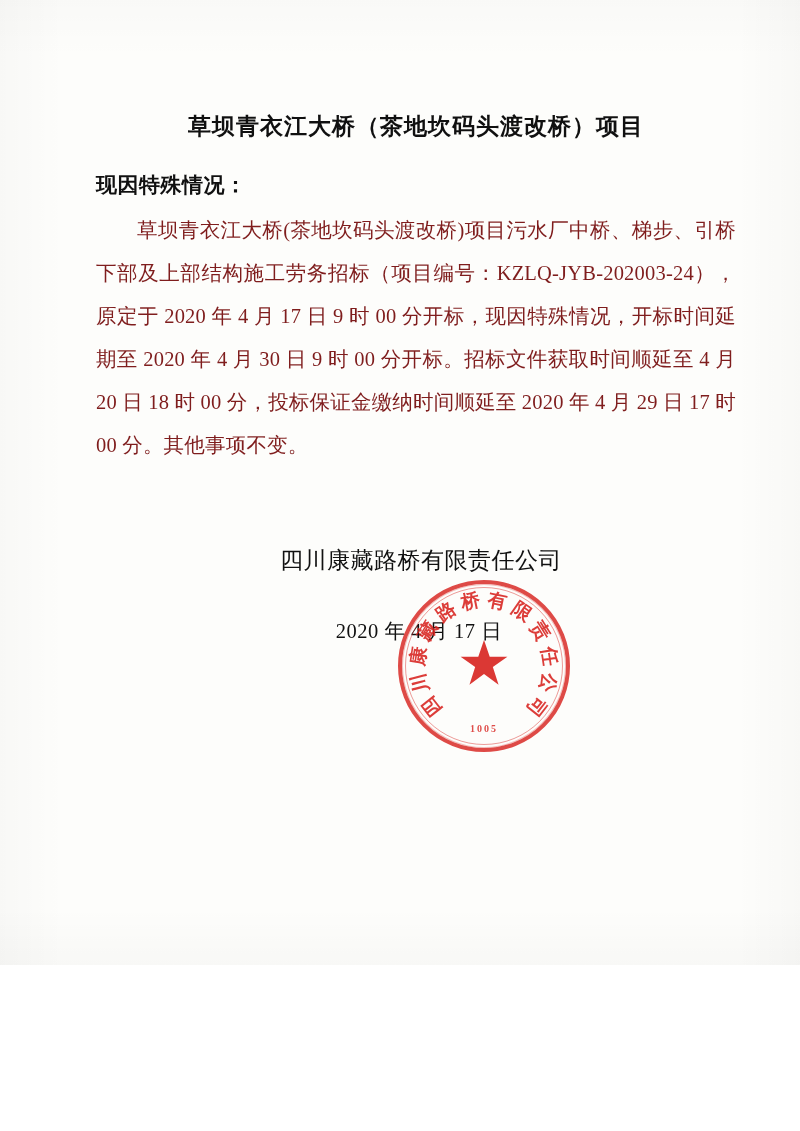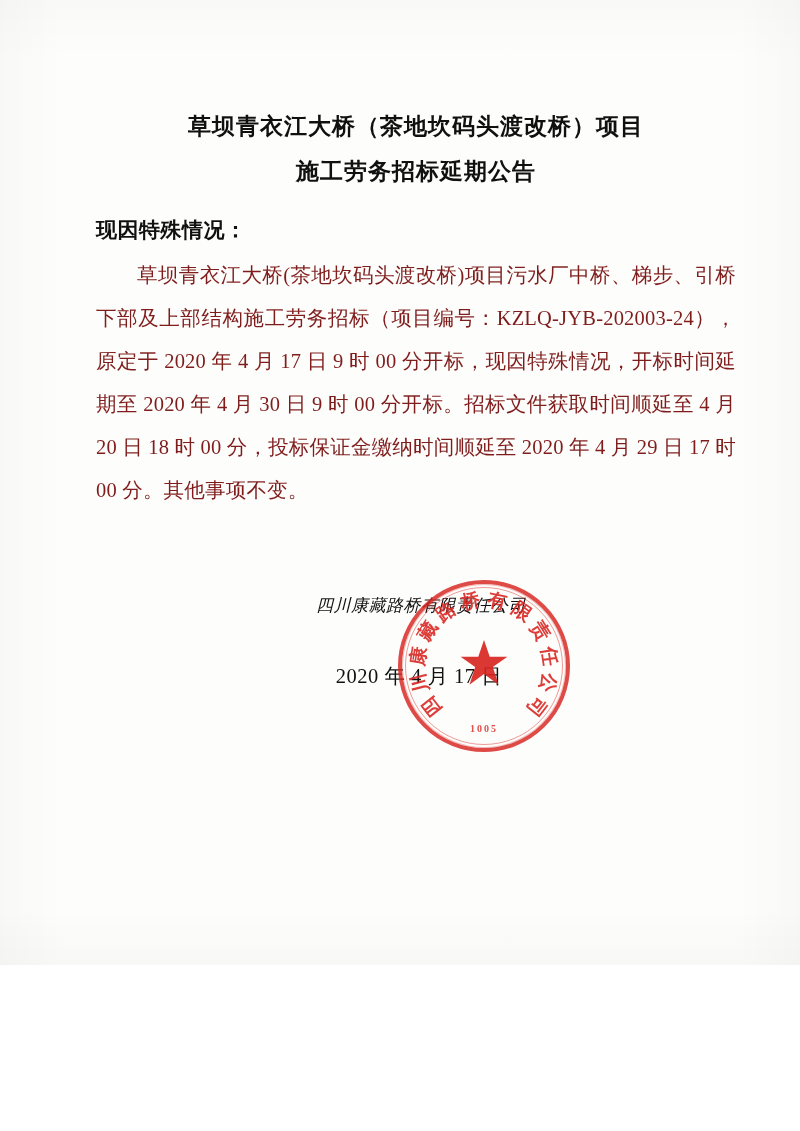--- a/index.html
+++ b/index.html
@@ -62,25 +62,24 @@
     text-indent: 2em;
     color: #7f1d1d;
     letter-spacing: 0.2px;
   }
   .sign-block {
     margin-top: 74px;
     text-align: center;
     position: relative;
   }
   .signer {
-    font-size: 17px;
+    font-size: 23px;
     line-height: 40px;
     letter-spacing: 0.5px;
     padding-left: 10px;
-    font-style: italic;
   }
   .sign-date {
     font-size: 20.5px;
     line-height: 40px;
     margin-top: 30px;
     letter-spacing: 0.5px;
     padding-left: 6px;
   }
   
   .seal {
@@ -149,21 +148,20 @@
 </head>
 <body>
 
 <div class="page">
   <div class="paper-tint"></div>
 
   <div class="content">
 
     <div class="title-block">
       <div class="title-line">草坝青衣江大桥（茶地坎码头渡改桥）项目</div>
-      <div class="title-line">施工劳务招标延期公告</div>
     </div>
 
     <div class="salutation">现因特殊情况：</div>
 
     <div class="body-text">草坝青衣江大桥(茶地坎码头渡改桥)项目污水厂中桥、梯步、引桥下部及上部结构施工劳务招标（项目编号：KZLQ-JYB-202003-24），原定于 2020 年 4 月 17 日 9 时 00 分开标，现因特殊情况，开标时间延期至 2020 年 4 月 30 日 9 时 00 分开标。招标文件获取时间顺延至 4 月 20 日 18 时 00 分，投标保证金缴纳时间顺延至 2020 年 4 月 29 日 17 时 00 分。其他事项不变。</div>
 
     <div class="sign-block">
       <div class="signer">四川康藏路桥有限责任公司</div>
       <div class="sign-date">2020 年 4 月 17 日</div>
     </div>

